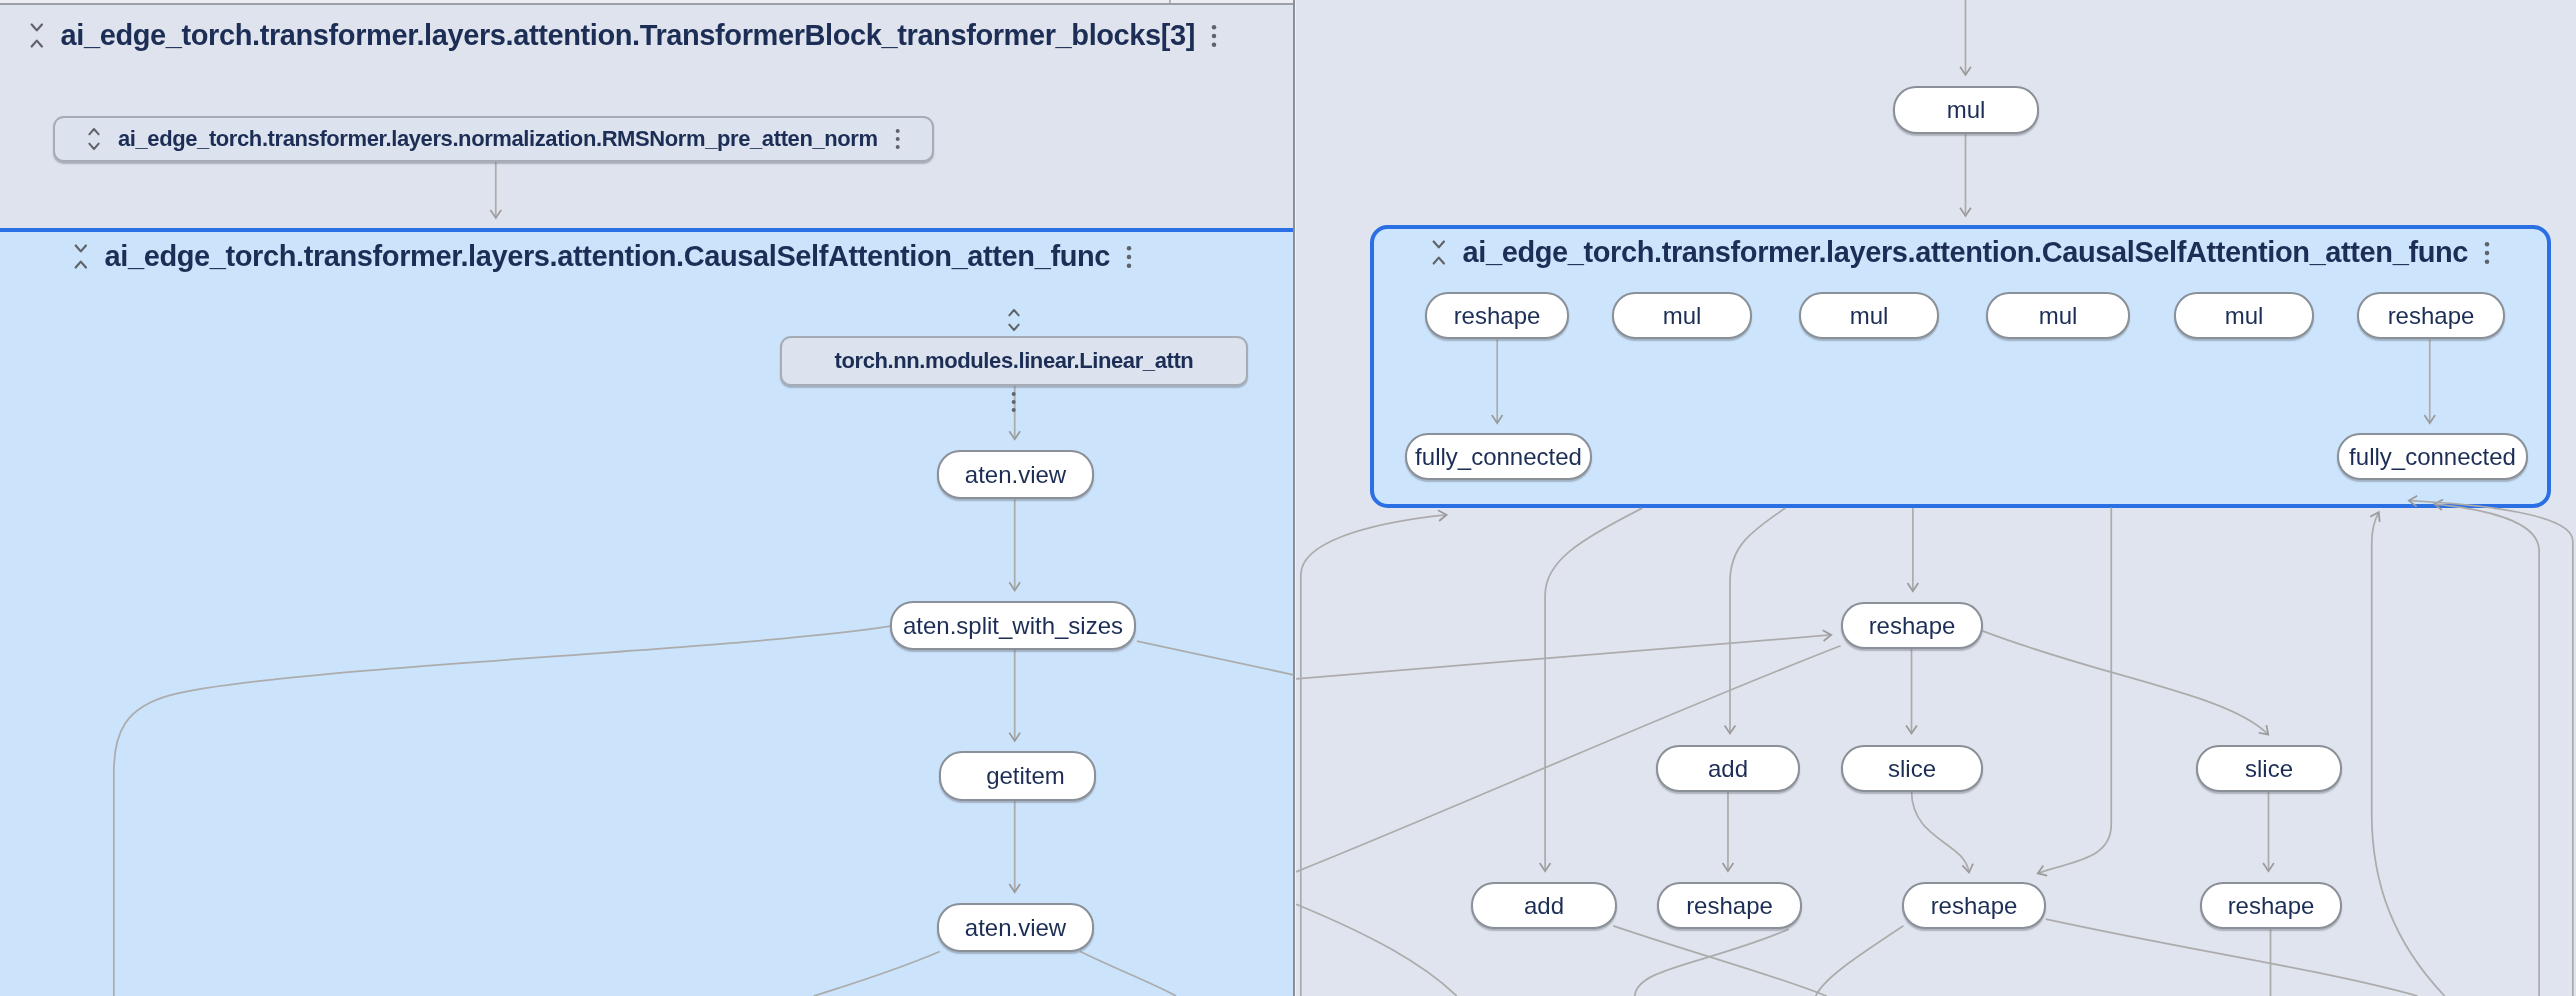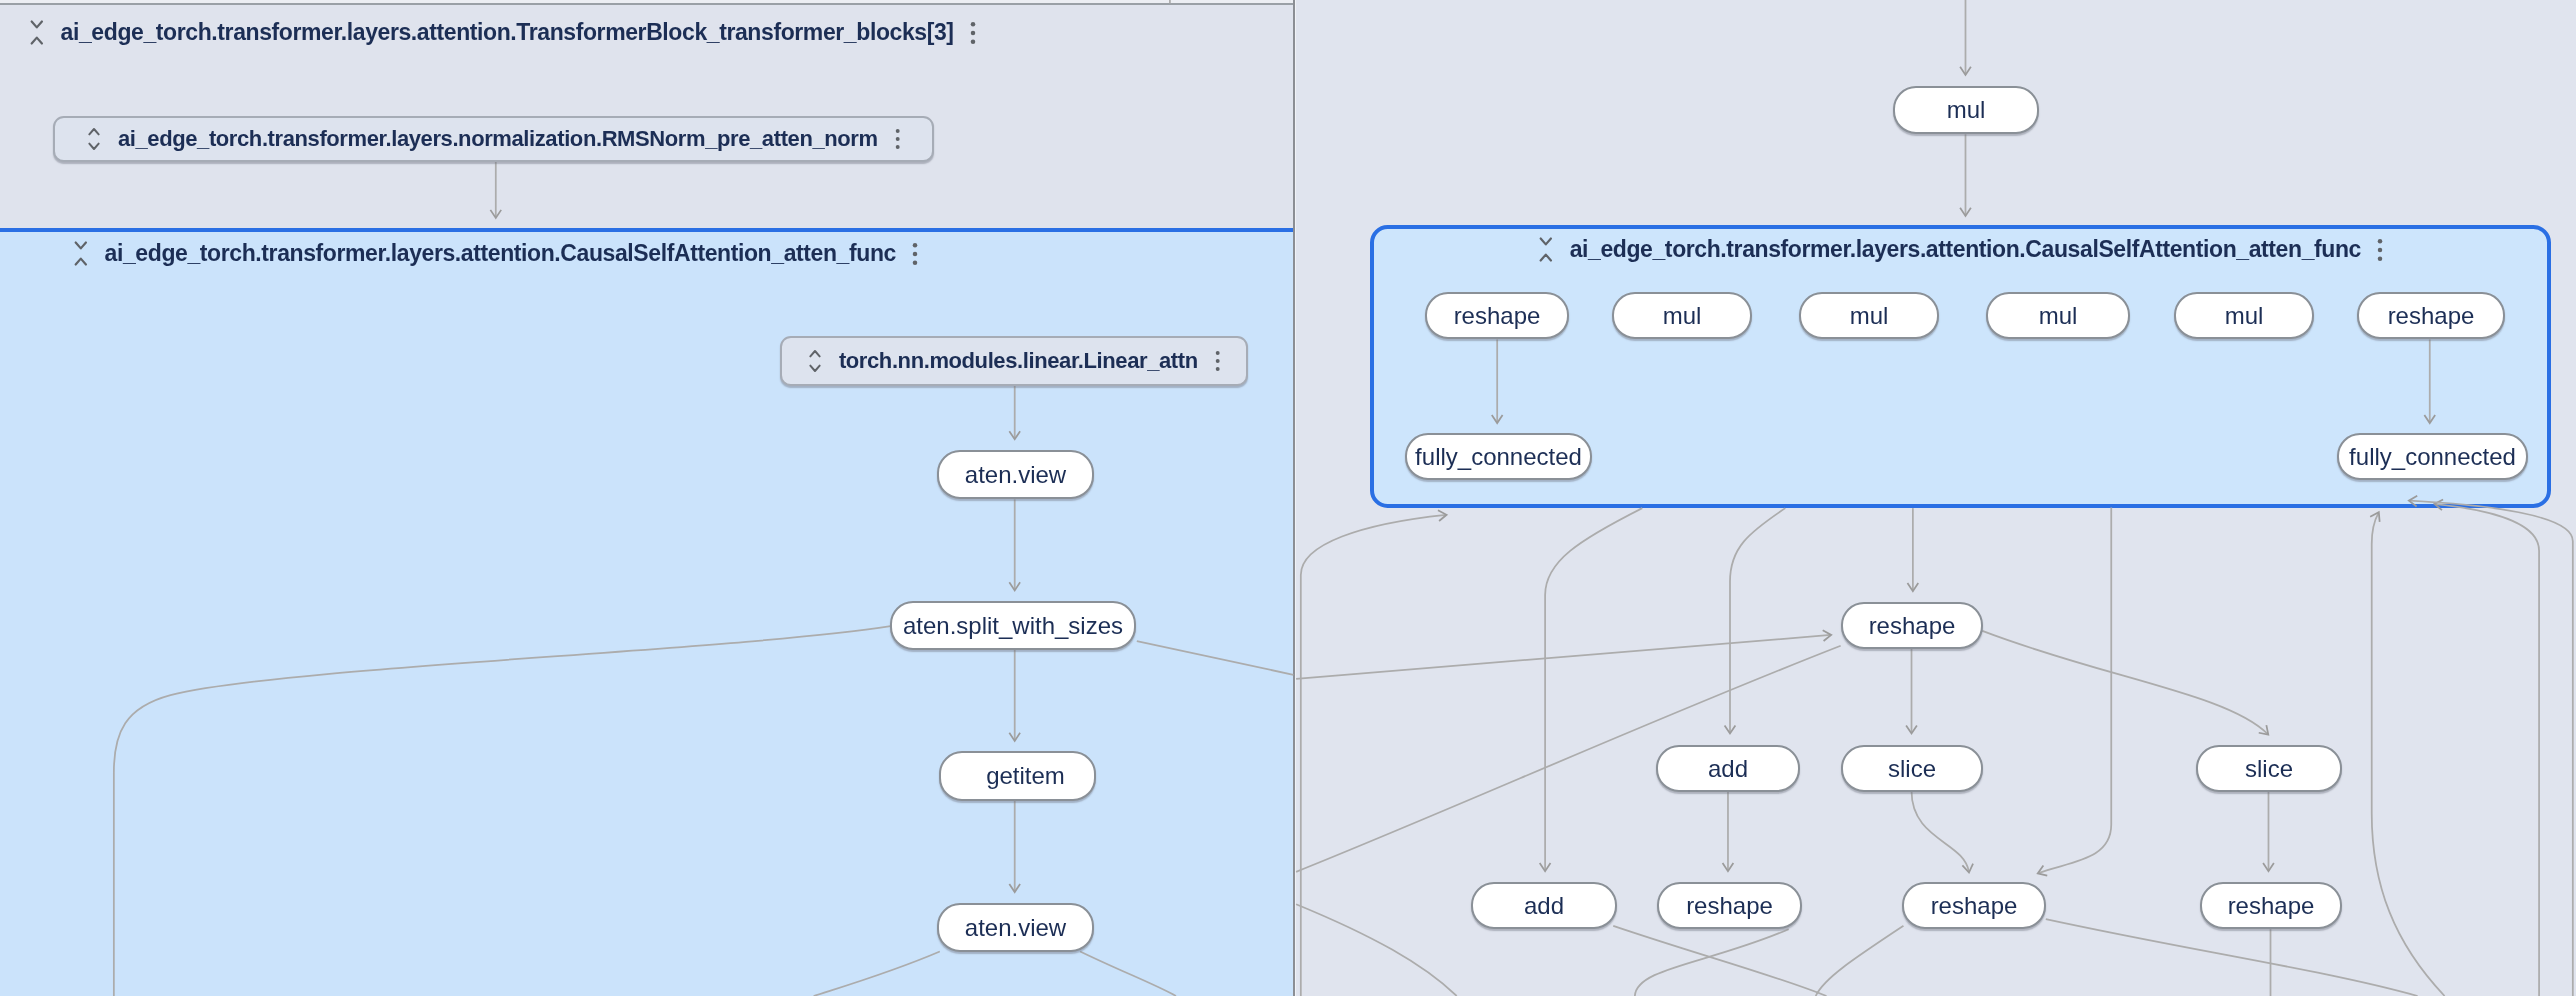--- a/index.html
+++ b/index.html
@@ -17,21 +17,21 @@
   .pane-right{left:1296px;top:0;width:1280px;height:996px;background:#e0e4ee;}
   .csa-right{
     left:1370px;top:225px;width:1181px;height:283px;background:#cde5fc;
     border:4px solid #2a6fe4;border-radius:17.6px;box-sizing:border-box;z-index:2;
   }
   
   svg.edges{position:absolute;left:0;top:0;z-index:3;pointer-events:none;}
   
   .ghdr{
     position:absolute;display:flex;align-items:center;gap:15px;z-index:6;
-    font-size:23px;font-weight:700;letter-spacing:-0.4px;white-space:nowrap;color:#1c2e55;
+    font-size:29px;font-weight:700;letter-spacing:-0.4px;white-space:nowrap;color:#1c2e55;
   }
   .ghdr-center{justify-content:center;}
   .icon-btn{display:flex;align-items:center;justify-content:center;cursor:pointer;flex:none;}
   
   .node{
     position:absolute;box-sizing:border-box;z-index:5;
     background:#ffffff;border:2px solid #8a9097;border-radius:23px;
     display:flex;align-items:center;justify-content:center;
     font-size:24px;font-weight:500;color:#1c2e55;white-space:nowrap;
     box-shadow:0 2px 1.4px rgba(110,116,128,0.45);
@@ -151,21 +151,21 @@
       <svg width="8" height="26" viewBox="0 0 12 36">
           <g fill="#5f6368">
         <circle cx="6" cy="5" r="3.4"></circle>
             <circle cx="6" cy="18" r="3.4"></circle>
             <circle cx="6" cy="31" r="3.4"></circle>
       </g>
         </svg>
     </span>
   </div>
 
-  <div class="node module" style="left:780px;top:299px;width:468px;height:50px;">
+  <div class="node module" style="left:780px;top:299px;width:468px;height:50px;flex-direction:column;">
     <span class="icon-btn">
       <svg width="16" height="24" viewBox="0 0 24 36" fill="none" stroke="#5f6368" stroke-width="3" stroke-linecap="round" stroke-linejoin="round">
         <path d="M5,11 L12,3 L19,11"></path>
           <path d="M5,25 L12,33 L19,25"></path>
       </svg>
     </span>
     <span>torch.nn.modules.linear.Linear_attn</span>
     <span class="icon-btn">
       <svg width="7.4" height="24" viewBox="0 0 12 36">
           <g fill="#5f6368">

